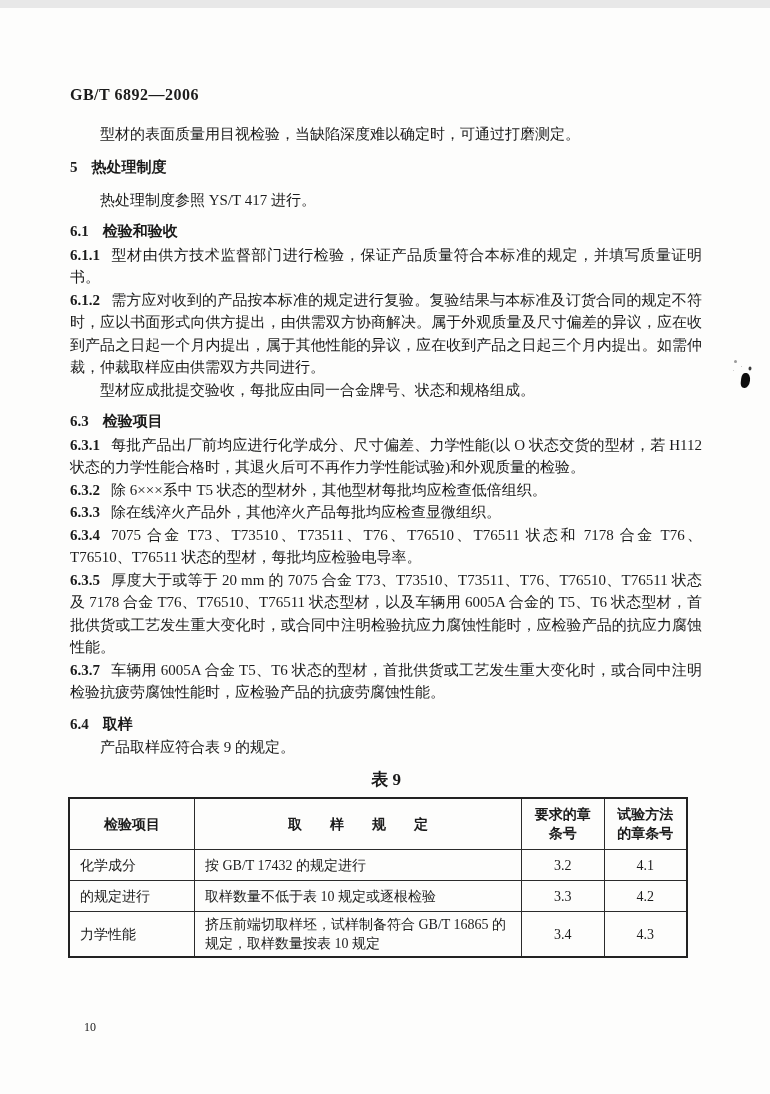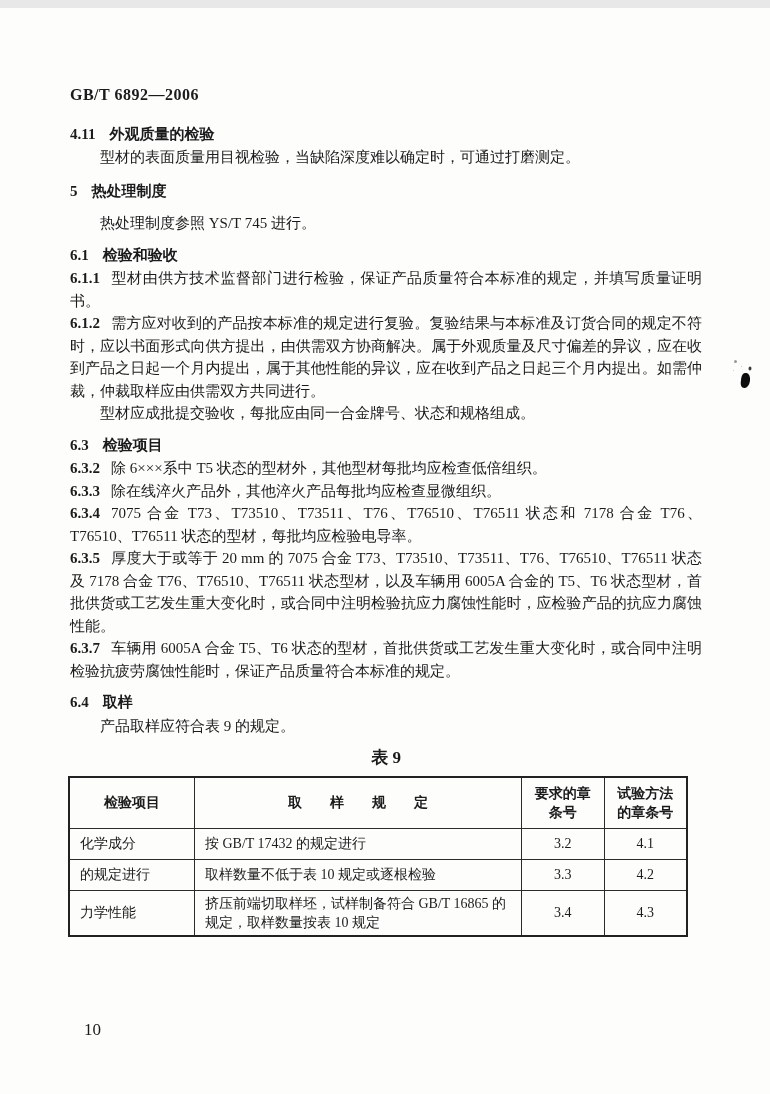--- a/index.html
+++ b/index.html
@@ -58,21 +58,21 @@
     font-weight:bold;
     text-align:center;
     height:44px;
     white-space:pre-line;
   }
   table.t9 td{height:24px;text-align:left;}
   table.t9 td.center{text-align:center;}
   .page-number{
     position:absolute;
     left:84px;top:1012px;
-    font-size:17px;
+    font-size:12px;
   }
   .ink-smudge{
     position:absolute;
     left:741px;top:365px;
     width:9px;height:15px;
     background:#0e0e0e;
     border-radius:45% 55% 60% 40%;
     transform:rotate(7deg);
   }
   .ink-smudge::after{
@@ -93,39 +93,39 @@
   }
 </style>
 </head>
 <body>
 
 <div class="page">
   <div class="content">
 
     <div class="doc-code">GB/T 6892—2006</div>
 
-    <h4 class="h2"><span class="h-num">4.11</span><span>外观质量的检验</span></h4>
     <p class="para">型材的表面质量用目视检验，当缺陷深度难以确定时，可通过打磨测定。</p>
 
     <h3 class="h1"><span class="h-num">5</span><span>热处理制度</span></h3>
-    <p class="para spaced">热处理制度参照 YS/T 745 进行。</p>
+    <p class="para spaced">热处理制度参照 YS/T 417 进行。</p>
 
 
     <h4 class="h2"><span class="h-num">6.1</span><span>检验和验收</span></h4>
     <p class="clause"><span class="num">6.1.1</span><span>型材由供方技术监督部门进行检验，保证产品质量符合本标准的规定，并填写质量证明书。</span></p>
     <p class="clause"><span class="num">6.1.2</span><span>需方应对收到的产品按本标准的规定进行复验。复验结果与本标准及订货合同的规定不符时，应以书面形式向供方提出，由供需双方协商解决。属于外观质量及尺寸偏差的异议，应在收到产品之日起一个月内提出，属于其他性能的异议，应在收到产品之日起三个月内提出。如需仲裁，仲裁取样应由供需双方共同进行。</span></p>
 
     <p class="para">型材应成批提交验收，每批应由同一合金牌号、状态和规格组成。</p>
 
     <h4 class="h2"><span class="h-num">6.3</span><span>检验项目</span></h4>
+    <p class="clause"><span class="num">6.3.1</span><span>每批产品出厂前均应进行化学成分、尺寸偏差、力学性能(以 O 状态交货的型材，若 H112 状态的力学性能合格时，其退火后可不再作力学性能试验)和外观质量的检验。</span></p>
     <p class="clause"><span class="num">6.3.2</span><span>除 6×××系中 T5 状态的型材外，其他型材每批均应检查低倍组织。</span></p>
     <p class="clause"><span class="num">6.3.3</span><span>除在线淬火产品外，其他淬火产品每批均应检查显微组织。</span></p>
     <p class="clause"><span class="num">6.3.4</span><span>7075 合金 T73、T73510、T73511、T76、T76510、T76511 状态和 7178 合金 T76、T76510、T76511 状态的型材，每批均应检验电导率。</span></p>
     <p class="clause"><span class="num">6.3.5</span><span>厚度大于或等于 20 mm 的 7075 合金 T73、T73510、T73511、T76、T76510、T76511 状态及 7178 合金 T76、T76510、T76511 状态型材，以及车辆用 6005A 合金的 T5、T6 状态型材，首批供货或工艺发生重大变化时，或合同中注明检验抗应力腐蚀性能时，应检验产品的抗应力腐蚀性能。</span></p>
-    <p class="clause"><span class="num">6.3.7</span><span>车辆用 6005A 合金 T5、T6 状态的型材，首批供货或工艺发生重大变化时，或合同中注明检验抗疲劳腐蚀性能时，保证产品质量符合本标准的规定。</span></p>
+    <p class="clause"><span class="num">6.3.7</span><span>车辆用 6005A 合金 T5、T6 状态的型材，首批供货或工艺发生重大变化时，或合同中注明检验抗疲劳腐蚀性能时，应检验产品的抗疲劳腐蚀性能。</span></p>
 
     <h4 class="h2"><span class="h-num">6.4</span><span>取样</span></h4>
     <p class="para">产品取样应符合表 9 的规定。</p>
 
     <div class="table-caption">表 9</div>
 
     <table class="t9">
       <colgroup>
         <col style="width:20.3%">
           <col style="width:52.9%">

